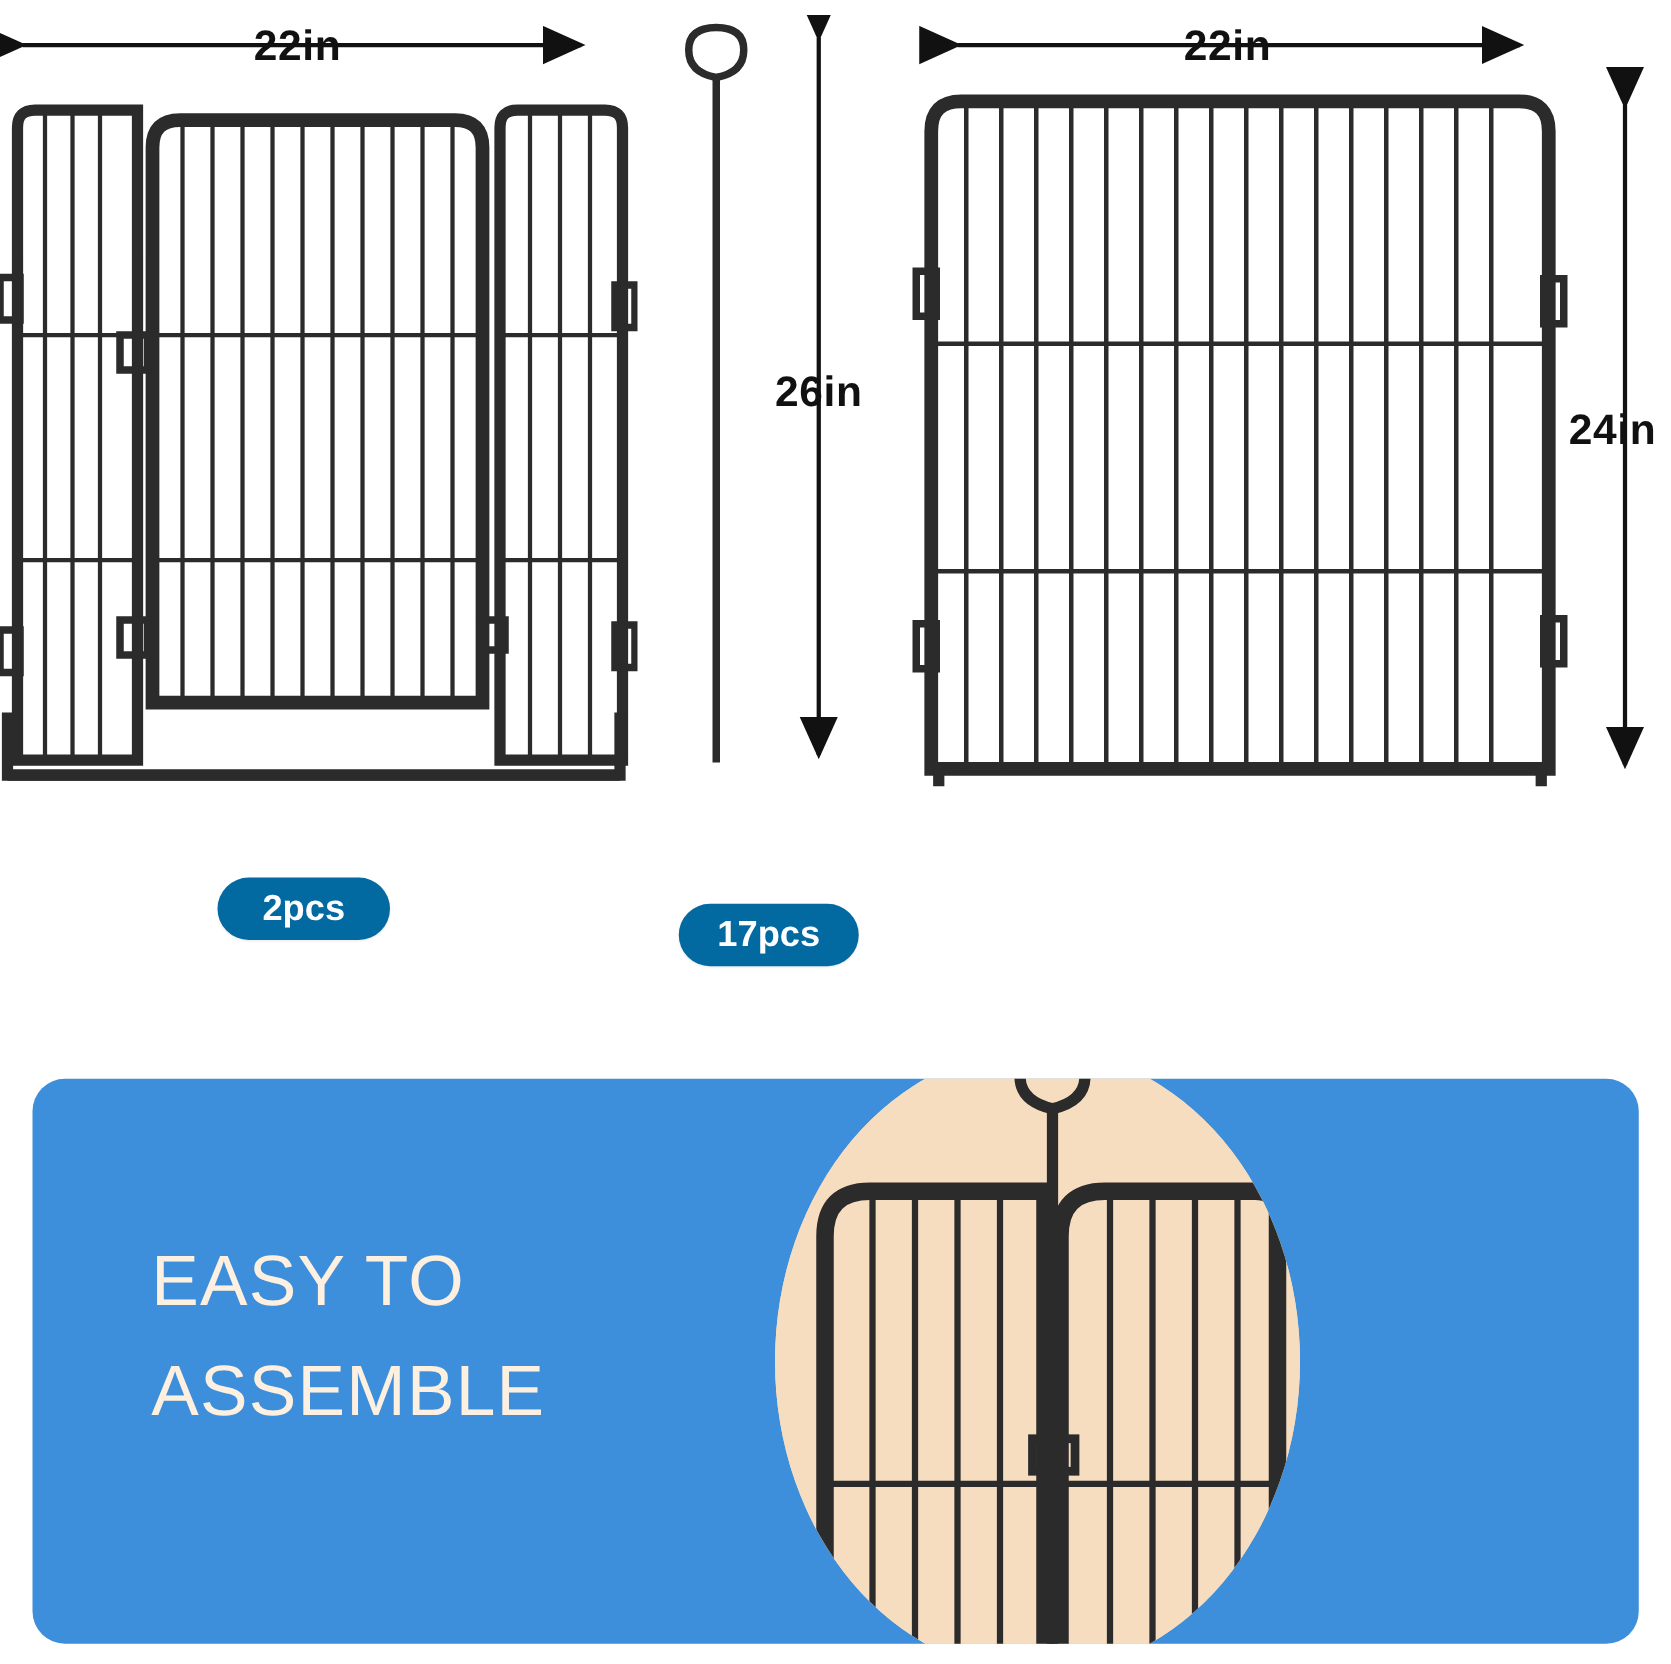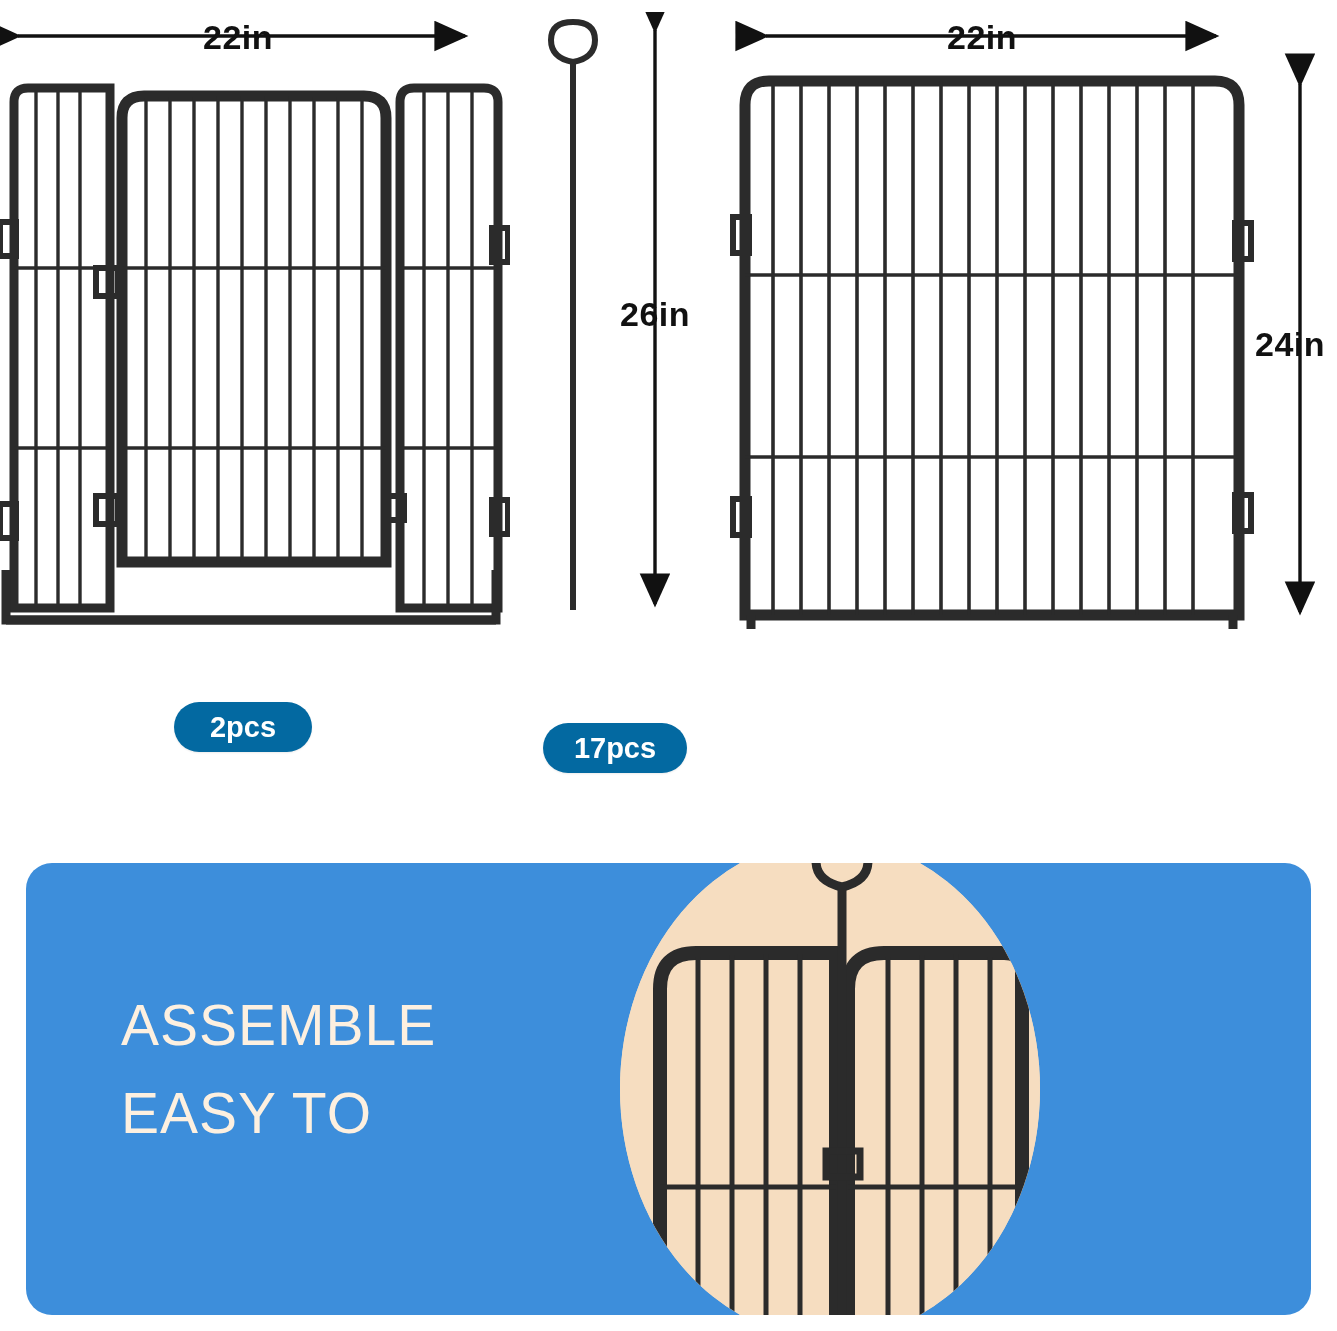--- a/index.html
+++ b/index.html
@@ -225,22 +225,22 @@
     </g>
   </svg>
 
   <div class="pcs-badge" style="left:174px; top:690px; width:138px;">2pcs</div>
   <div class="pcs-badge" style="left:543px; top:690px; width:144px;margin-top:21px;">17pcs</div>
 </div>
 
 <div id="easy-panel">
 
   <div id="easy-text">
+    <div>EASY TO</div>
     <div>ASSEMBLE</div>
-    <div>EASY TO</div>
   </div>
 
   <div id="easy-photo">
     <svg width="420" height="500" viewBox="0 0 420 500">
       <rect x="0" y="0" width="420" height="500" fill="#f6ddc0"></rect>
       <g stroke="#2b2b2b" fill="none">
 
         <path d="M40 150 q0 -36 36 -36 l140 0 l0 390 l-176 0 z" stroke-width="14"></path>
         <g stroke-width="5">
           <line x1="78" y1="118" x2="78" y2="504"></line>

